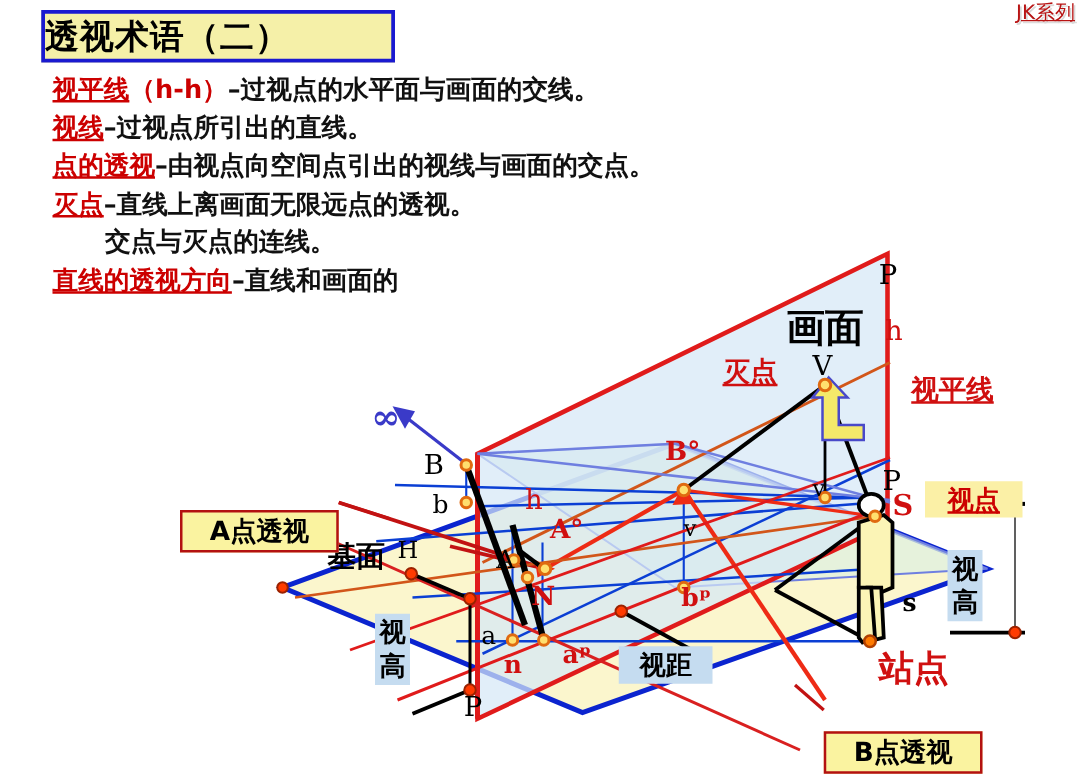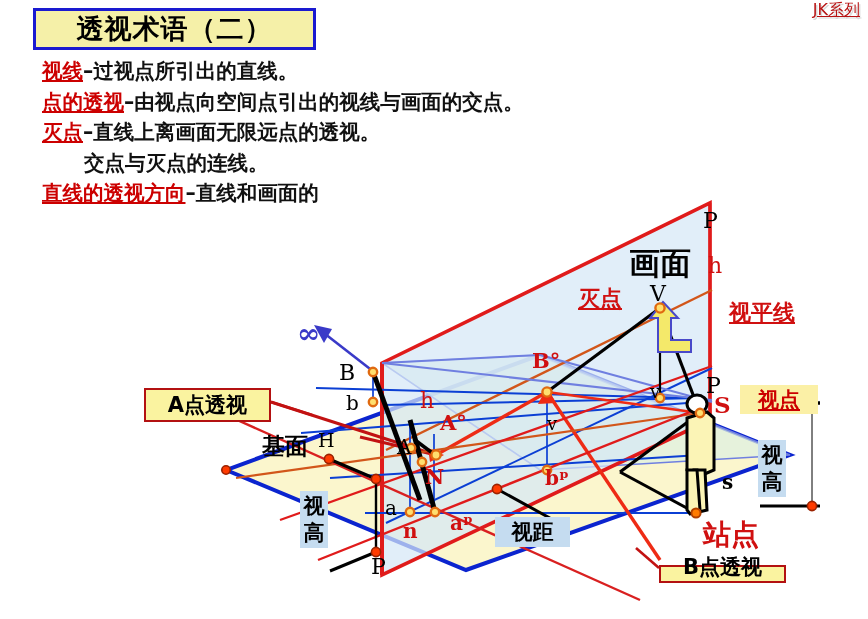--- a/index.html
+++ b/index.html
@@ -6,21 +6,21 @@
   body{
     width:868px;height:619px;position:relative;overflow:hidden;
     font-family:"Liberation Serif","DejaVu Serif",serif;
   }
   #stage{position:absolute;left:0;top:0;width:868px;height:619px;}
 
   
   #title-box{
     position:absolute;left:33px;top:8px;width:283px;height:42px;
     background:#f5f0a8;border:3px solid #1a1ad0;
-    display:flex;align-items:center;justify-content:center;
+    display:flex;align-items:center;justify-content:flex-start;
     box-sizing:border-box;
   }
   #title-box .t{
     font-family:"DejaVu Sans","Liberation Sans",sans-serif;
     font-weight:bold;font-size:27px;color:#000;letter-spacing:1px;
   }
 
   
   #brand{
     position:absolute;right:8px;top:0px;
@@ -46,23 +46,24 @@
   #diagram{position:absolute;left:0;top:0;width:868px;height:619px;}
 
   
   .callout{
     position:absolute;box-sizing:border-box;
     background:#faf3a0;border:2.5px solid #b31111;
     font-family:"DejaVu Sans","Liberation Sans",sans-serif;
     font-weight:bold;font-size:21px;color:#000;
     display:flex;align-items:center;justify-content:center;
     white-space:nowrap;
+    margin-top:20px;
   }
   #callout-a{left:144px;top:388px;width:127px;height:34px;}
-  #callout-b{left:659px;top:565px;width:127px;height:18px;align-items:flex-end;}
+  #callout-b{left:659px;top:565px;width:127px;height:34px;}
 
   .yellow-tag{
     position:absolute;background:#fbf0a6;
     font-family:"DejaVu Sans","Liberation Sans",sans-serif;
     font-weight:bold;font-size:21px;color:#cc0000;
     text-decoration:underline;
     display:flex;align-items:center;justify-content:center;
     white-space:nowrap;box-sizing:border-box;
   }
   #tag-viewpoint{left:740px;top:385px;width:78px;height:29px;}
@@ -96,20 +97,23 @@
 
 <div id="stage">
 
   <div id="title-box">
     <span class="t">透视术语（二）</span>
   </div>
 
   <div id="brand">JK系列</div>
 
   <div id="lines">
+    <div class="line">
+      <span class="term">视平线</span><span class="paren">（h-h）</span><span>–</span><span>过视点的水平面与画面的交线。</span>
+    </div>
     <div class="line">
       <span class="term">视线</span><span class="paren"></span><span>–</span><span>过视点所引出的直线。</span>
     </div>
     <div class="line">
       <span class="term">点的透视</span><span class="paren"></span><span>–</span><span>由视点向空间点引出的视线与画面的交点。</span>
     </div>
     <div class="line">
       <span class="term">灭点</span><span class="paren"></span><span>–</span><span>直线上离画面无限远点的透视。</span>
     </div>
     <div class="line indent">

